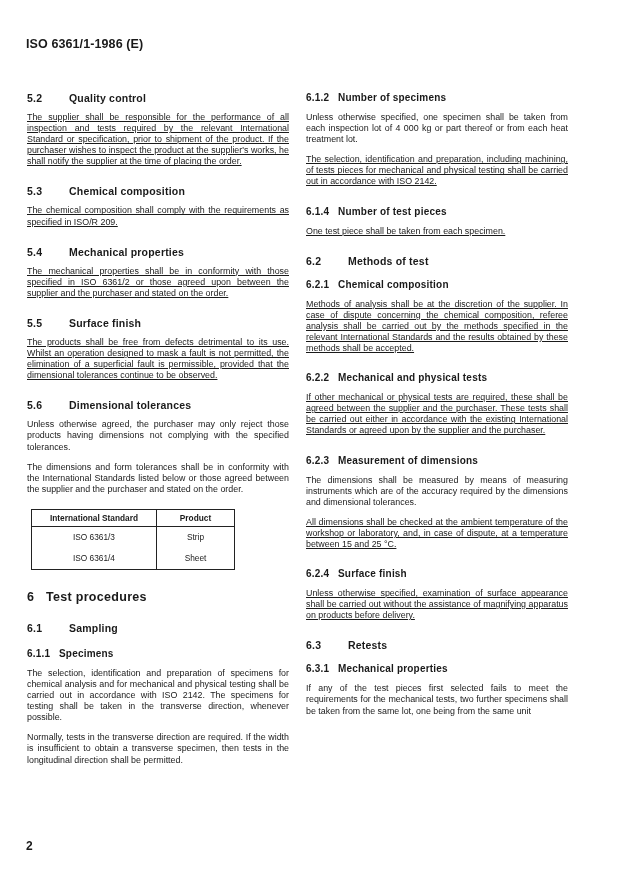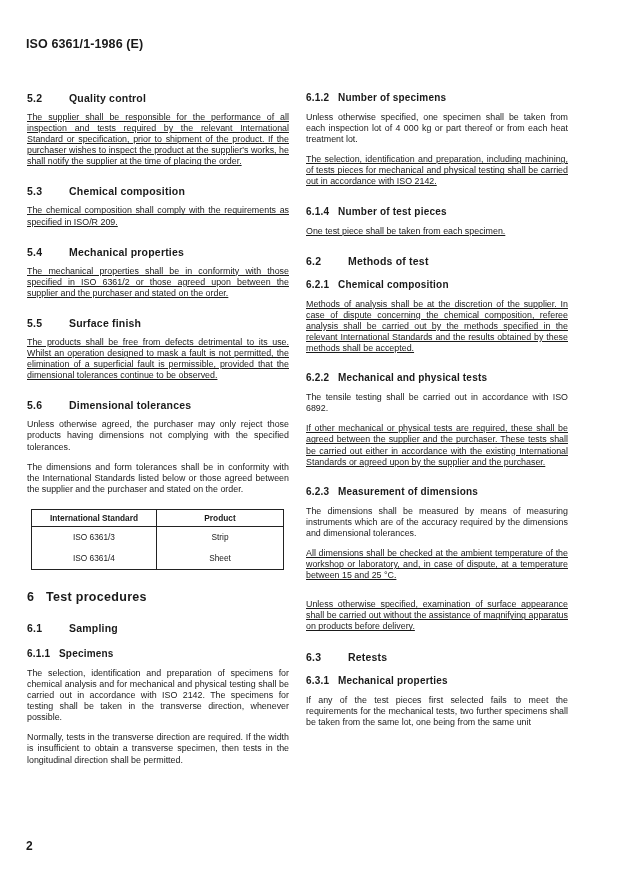--- a/index.html
+++ b/index.html
@@ -18,21 +18,21 @@
   .h2 .num { display: inline-block; width: 42px; }
   .h1 { font-weight: bold; font-size: 12.5px; margin: 0 0 18px 0; letter-spacing: 0.3px; }
   .h1 .num { display: inline-block; width: 19px; }
   .h3 { font-weight: bold; font-size: 10px; margin: 0 0 9px 0; letter-spacing: 0.2px; }
   .h3 .num { display: inline-block; width: 32px; }
   p {
     font-size: 8.9px; line-height: 11.1px; margin: 0 0 9px 0; text-align: justify;
   }
   .gap { margin-bottom: 18px; text-decoration: underline; }
   table.std {
-    border-collapse: collapse; width: 253px; margin: 14px 0 20px 4px;
+    border-collapse: collapse; width: 204px; margin: 14px 0 20px 4px;
     font-size: 8.3px; border: 1px solid #222;
   }
   table.std th {
     font-weight: bold; font-size: 8.3px; padding: 3px 0; border-bottom: 1px solid #222;
     text-align: center;
   }
   table.std td { text-align: center; padding: 5px 0 6px 0; margin-top: 9px; }
   table.std th:first-child, table.std td:first-child { border-right: 1px solid #222; width: 124px; }
   .page-num {
     position: absolute; left: 26px; top: 839px; font-weight: bold; font-size: 12px;
@@ -94,27 +94,27 @@
 
   <div class="h3"><span class="num">6.1.4</span><span>Number of test pieces</span></div>
   <p class="gap">One test piece shall be taken from each specimen.</p>
 
   <div class="h2" style="margin-bottom:12px"><span class="num">6.2</span><span>Methods of test</span></div>
 
   <div class="h3"><span class="num">6.2.1</span><span>Chemical composition</span></div>
   <p class="gap">Methods of analysis shall be at the discretion of the supplier. In case of dispute concerning the chemical composition, referee analysis shall be carried out by the methods specified in the relevant International Standards and the results obtained by these methods shall be accepted.</p>
 
   <div class="h3"><span class="num">6.2.2</span><span>Mechanical and physical tests</span></div>
-  <p>The tensile testing shall be carried out in accordance with ISO 6892.</p>
   <p class="gap">If other mechanical or physical tests are required, these shall be agreed between the supplier and the purchaser. These tests shall be carried out either in accordance with the existing International Standards or agreed upon by the supplier and the purchaser.</p>
 
   <div class="h3"><span class="num">6.2.3</span><span>Measurement of dimensions</span></div>
   <p>The dimensions shall be measured by means of measuring instruments which are of the accuracy required by the dimensions and dimensional tolerances.</p>
   <p class="gap">All dimensions shall be checked at the ambient temperature of the workshop or laboratory, and, in case of dispute, at a temperature between 15 and 25 °C.</p>
 
+  <div class="h3"><span class="num">6.2.4</span><span>Surface finish</span></div>
   <p class="gap">Unless otherwise specified, examination of surface appearance shall be carried out without the assistance of magnifying apparatus on products before delivery.</p>
 
   <div class="h2" style="margin-bottom:12px"><span class="num">6.3</span><span>Retests</span></div>
 
   <div class="h3"><span class="num">6.3.1</span><span>Mechanical properties</span></div>
   <p>If any of the test pieces first selected fails to meet the requirements for the mechanical tests, two further specimens shall be taken from the same lot, one being from the same unit</p>
 </div>
 
 <div class="page-num">2</div>
 

